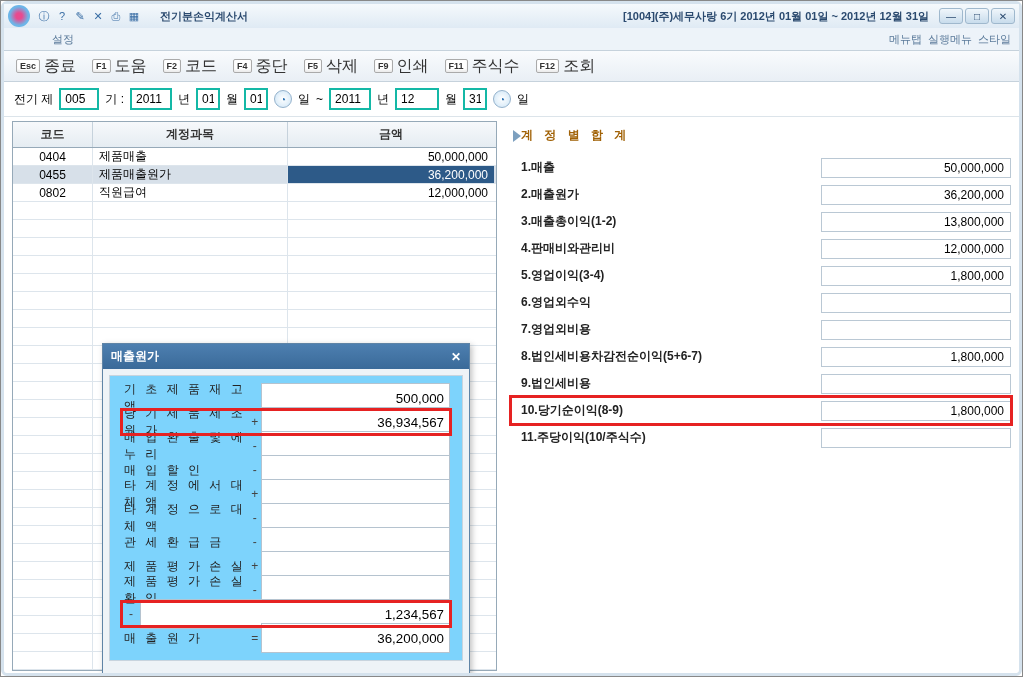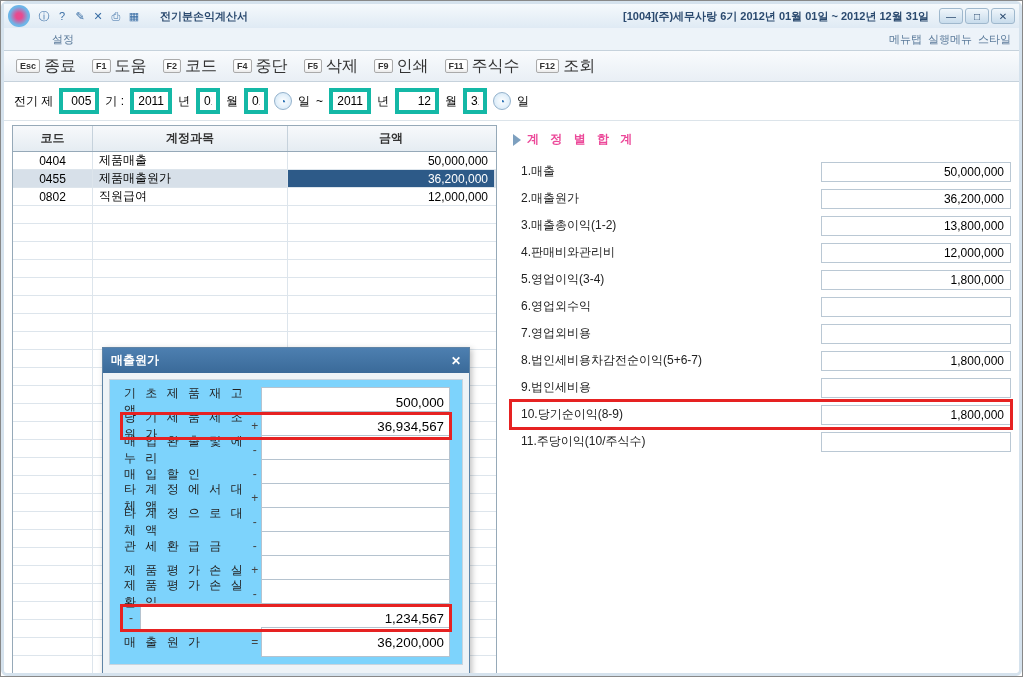--- a/index.html
+++ b/index.html
@@ -23,21 +23,21 @@
     .subrow .right-links { margin-left:auto; display:flex; gap:6px; }
     
     
     .fnbar { height: 32px; background: linear-gradient(#f9fbfd, #e9eff5); border-top:1px solid #c6d2dc; border-bottom:1px solid #c6d2dc; display:flex; padding: 0 6px; gap: 4px; }
     .fnkey { display:flex; align-items:center; gap:4px; padding: 2px 6px; }
     .fnkey .key { font-size:9px; font-weight:bold; background:#fff; border:1px solid #aaa; border-radius:2px; padding:1px 3px; color:#333; box-shadow: inset 0 -2px 2px rgba(0,0,0,0.08); }
     .fnkey .lbl { font-size:16px; color:#333; }
     
     
     .filterbar { padding: 6px 10px; display:flex; align-items:center; gap:6px; font-size:12px; border-bottom:1px solid #dce4ea; }
-    .filterbar input { border:4px solid #14b8a6; padding:2px 4px; font-size:12px; text-align:right; }
+    .filterbar input { border:2px solid #14b8a6; padding:2px 4px; font-size:12px; text-align:left; }
     .filterbar .cal-icon { width:18px; height:18px; border:1px solid #94b2cc; border-radius:50%; background:radial-gradient(#fff,#cce4f6); display:inline-flex; align-items:center; justify-content:center; color:#2a72b5; font-size:10px;}
     
     
     .mainbody { flex:1; display:flex; overflow:hidden; padding: 4px 8px 8px 8px; gap: 10px; position: relative; }
     
     
     .left-pane { width: 485px; display:flex; flex-direction:column; }
     .grid { border:1px solid #96a9b8; }
     .grid-header { display:flex; background: linear-gradient(#f7f9fb, #e5ecf2); border-bottom:1px solid #96a9b8; }
     .grid th, .grid-header > div { padding: 4px 6px; text-align:center; font-weight:bold; color:#333; border-right:1px solid #c6d2dc; }
@@ -47,25 +47,25 @@
     .grid-row.selected { background:#d7e0e9; }
     .grid-row.selected .amt { background:#2d5a88; color:#fff; }
     .grid-row > div { padding:1px 6px; border-right:1px solid #dde5ec; height: 100%; display:flex; align-items:center; font-size:12px; }
     .grid-row > div:last-child { border-right:none; }
     .col-code { width: 80px; justify-content:center; }
     .col-name { width: 195px; }
     .col-amt  { width: 206px; justify-content:flex-end; }
     
     
     .right-pane { flex:1; padding-left: 4px; }
-    .sum-title { display:flex; align-items:center; gap:6px; font-weight:bold; color:#ec4899; padding: 6px 2px 10px 2px; letter-spacing: 4px; }
+    .sum-title { display:flex; align-items:center; font-weight:bold; color:#a16207; padding: 6px 2px 10px 2px; letter-spacing: 4px; }
     .sum-title .arrow { width:0; height:0; border-top:6px solid transparent; border-bottom:6px solid transparent; border-left:8px solid #7da0bf; }
     .sum-row { display:flex; align-items:center; height:27px; }
     .sum-row.highlighted { outline: 3px solid #e62222; outline-offset:-1px; }
-    .sum-label { flex:1; padding-left: 10px; font-size:12px; color:#222; }
+    .sum-label { flex:1; padding-left: 10px; font-size:12px; color:#222;font-weight:bold; }
     .sum-box { width: 190px; height:20px; border:1px solid #bac8d4; background:#fff; padding: 2px 6px; text-align:right; font-size:12px; }
     
     
     .modal { position:absolute; left: 98px; top: 226px; width: 368px; background:#eef3f7; border:1px solid #5f84a6; box-shadow: 2px 2px 6px rgba(0,0,0,0.25); }
     .modal-title { background: linear-gradient(#4d7fb0,#3a6a99); color:#fff; font-size:12px; font-weight:bold; padding:4px 8px; display:flex; align-items:center; }
     .modal-title .close { margin-left:auto; cursor:pointer; font-size:12px; }
     .modal-body { padding: 10px 12px; border:1px solid #c8d4de; margin:6px; background:#7dd3fc; }
     .m-row { display:flex; align-items:center; height:24px; font-size:12px; }
     .m-row.highlighted { outline: 3px solid #e62222; outline-offset:-1px; }
     .m-lbl { width: 184px; letter-spacing: 3px; color:#222; padding-left:2px;}

